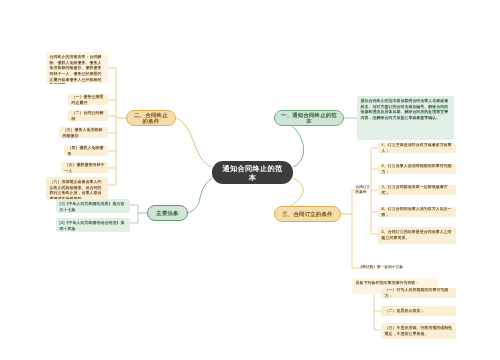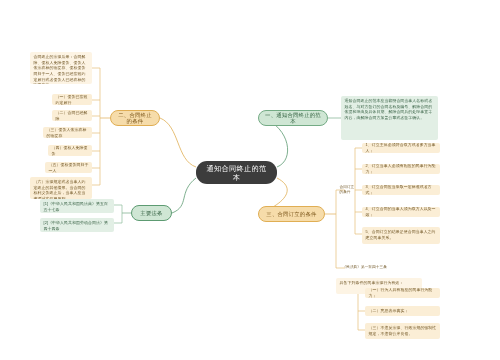--- a/index.html
+++ b/index.html
@@ -9,23 +9,24 @@
   body {
     width: 500px;
     height: 360px;
     background: #ffffff;
     font-family: "Liberation Sans", "DejaVu Sans", sans-serif;
     overflow: hidden;
     position: relative;
   }
   #canvas {
     position: absolute;
-    left: 0; top: 0;
+    left: 16px; top: 0;
     width: 452px;
     height: 360px;
+    font-weight: bold;
   }
   svg.links {
     position: absolute;
     left: 0; top: 0;
     width: 500px;
     height: 360px;
     pointer-events: none;
   }
   .node {
     position: absolute;

